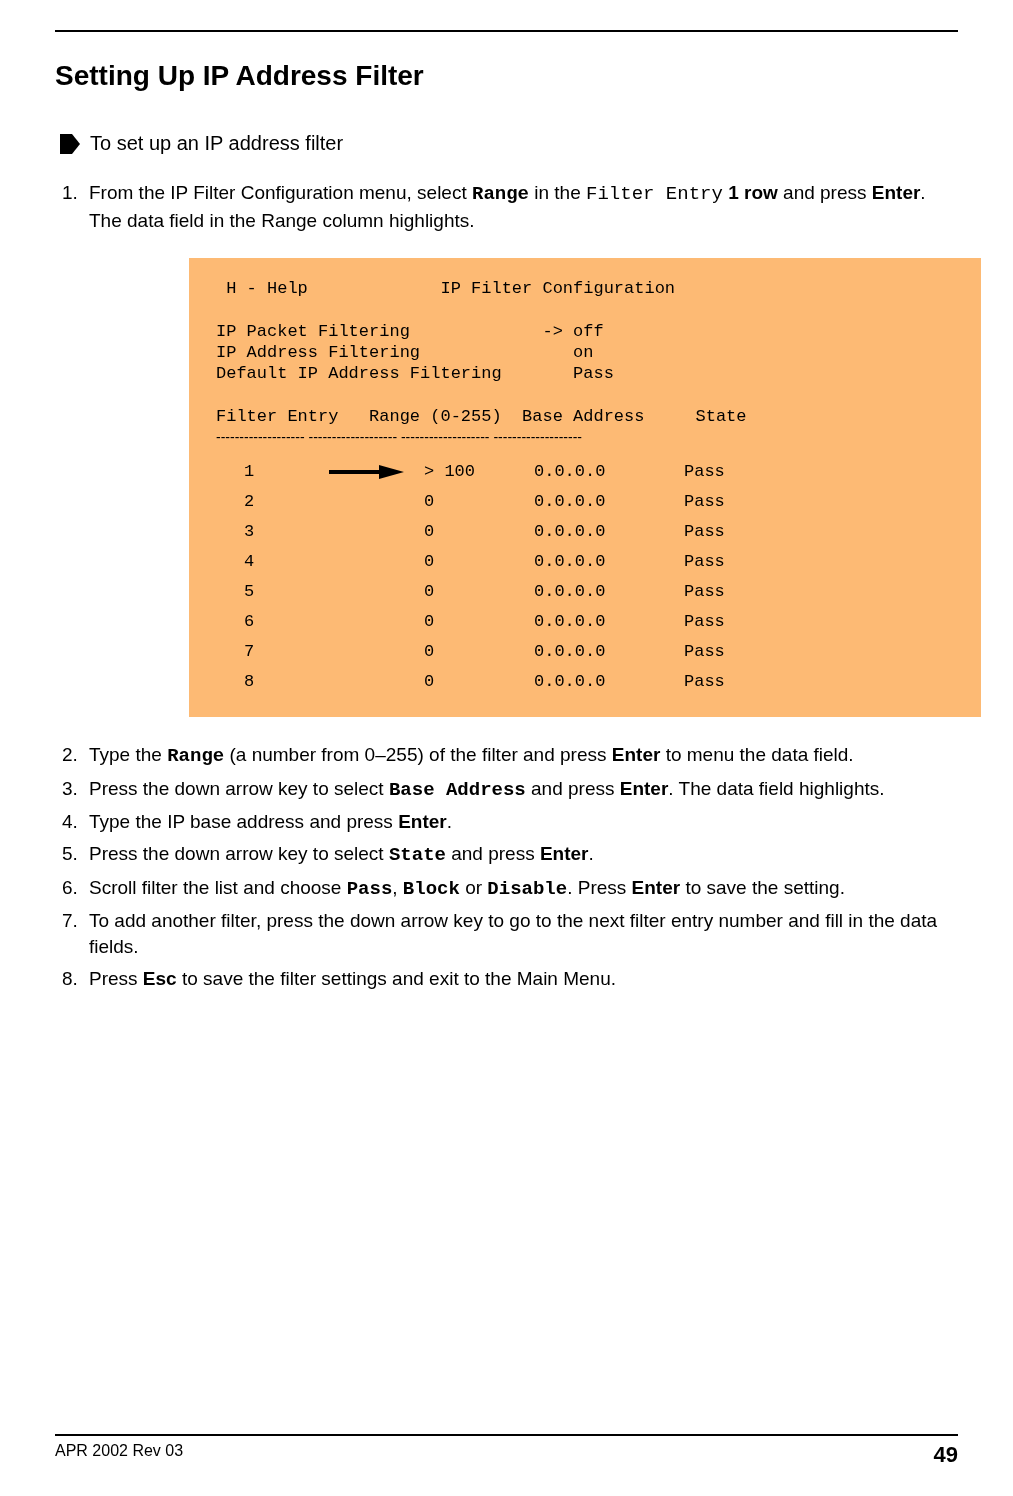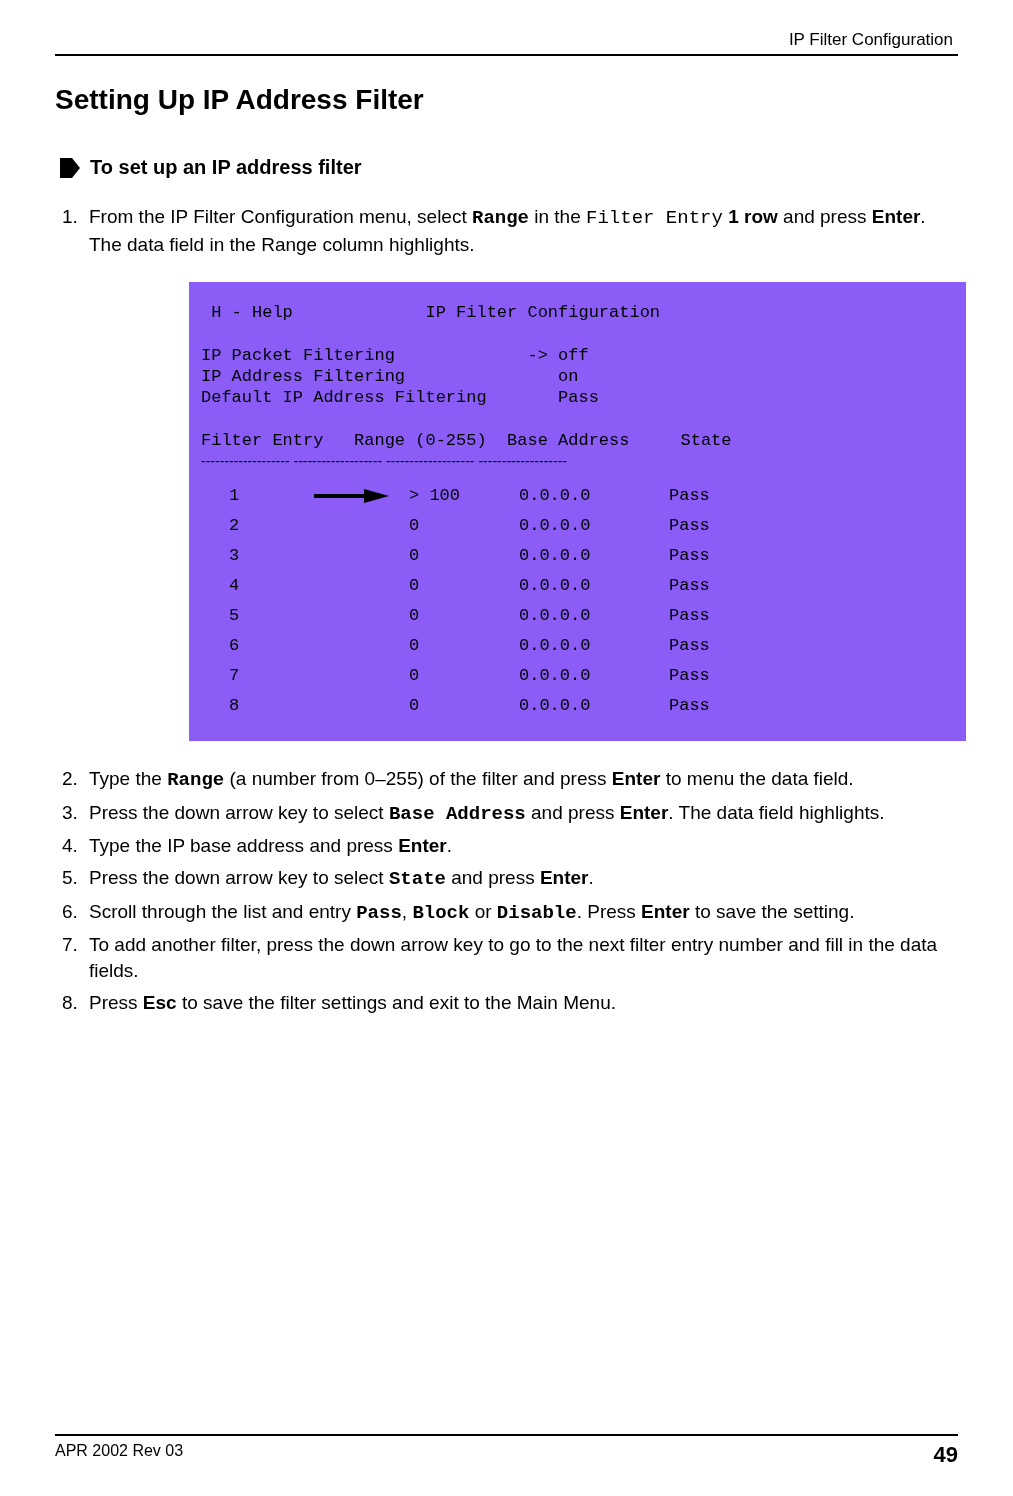--- a/index.html
+++ b/index.html
@@ -36,44 +36,44 @@
     margin: 0 0 40px 0;
   }
   .procedure-head {
     display: flex;
     align-items: center;
     gap: 10px;
     margin: 0 0 25px 5px;
   }
   .procedure-head .ptitle {
     font-family: Arial, Helvetica, sans-serif;
-    font-weight: bold;
+    font-weight: normal;
     font-size: 20px;
   }
   .pentagon-icon svg { display: block; }
   ol.steps {
     margin: 0;
     padding: 0 0 0 28px;
     font-size: 19px;
     line-height: 1.35;
   }
   ol.steps > li {
     margin-bottom: 6px;
     padding-left: 6px;
   }
   .mono {
     font-family: "Courier New", Courier, monospace;
   }
   .bold { font-weight: bold; }
   .monobold { font-family: "Courier New", Courier, monospace; font-weight: bold; }
   .terminal {
-    background: #8b5cf6;
+    background: #fdba74;
     width: 740px;
     margin: 25px 0 25px 100px;
-    padding: 20px 25px 20px 12px;
+    padding: 20px 25px 20px 27px;
     font-family: "Courier New", Courier, monospace;
     font-size: 17px;
     line-height: 1.25;
     position: relative;
   }
   .terminal pre {
     margin: 0;
     font-family: inherit;
     white-space: pre;
   }
@@ -116,21 +116,20 @@
     font-family: Arial, Helvetica, sans-serif;
     font-weight: bold;
     font-size: 22px;
   }
 </style>
 </head>
 <body>
 
 <div class="page">
 
-  <div class="running-head">IP Filter Configuration</div>
   <hr class="rule">
 
   <h1 class="section-title">Setting Up IP Address Filter</h1>
 
   <div class="procedure-head">
     <span class="pentagon-icon">
       <svg width="20" height="20" viewBox="0 0 20 20">
           <polygon points="0,0 12,0 20,10 12,20 0,20" fill="#000"></polygon>
         </svg>
     </span>
@@ -226,21 +225,21 @@
 
     <li>
       <span>Type the IP base address and press </span><span class="bold">Enter</span><span>.</span>
     </li>
 
     <li>
       <span>Press the down arrow key to select </span><span class="monobold">State</span><span> and press </span><span class="bold">Enter</span><span>.</span>
     </li>
 
     <li>
-      <span>Scroll through the list and entry </span><span class="monobold">Pass</span><span>, </span><span class="monobold">Block</span><span> or </span><span class="monobold">Disable</span><span>. Press </span><span class="bold">Enter</span><span> to save the setting.</span>
+      <span>Scroll filter the list and choose </span><span class="monobold">Pass</span><span>, </span><span class="monobold">Block</span><span> or </span><span class="monobold">Disable</span><span>. Press </span><span class="bold">Enter</span><span> to save the setting.</span>
     </li>
 
     <li>To add another filter, press the down arrow key to go to the next filter entry number and fill in the data fields.</li>
 
     <li>
       <span>Press </span><span class="bold">Esc</span><span> to save the filter settings and exit to the Main Menu.</span>
     </li>
   </ol>
 
   <div class="footer">

